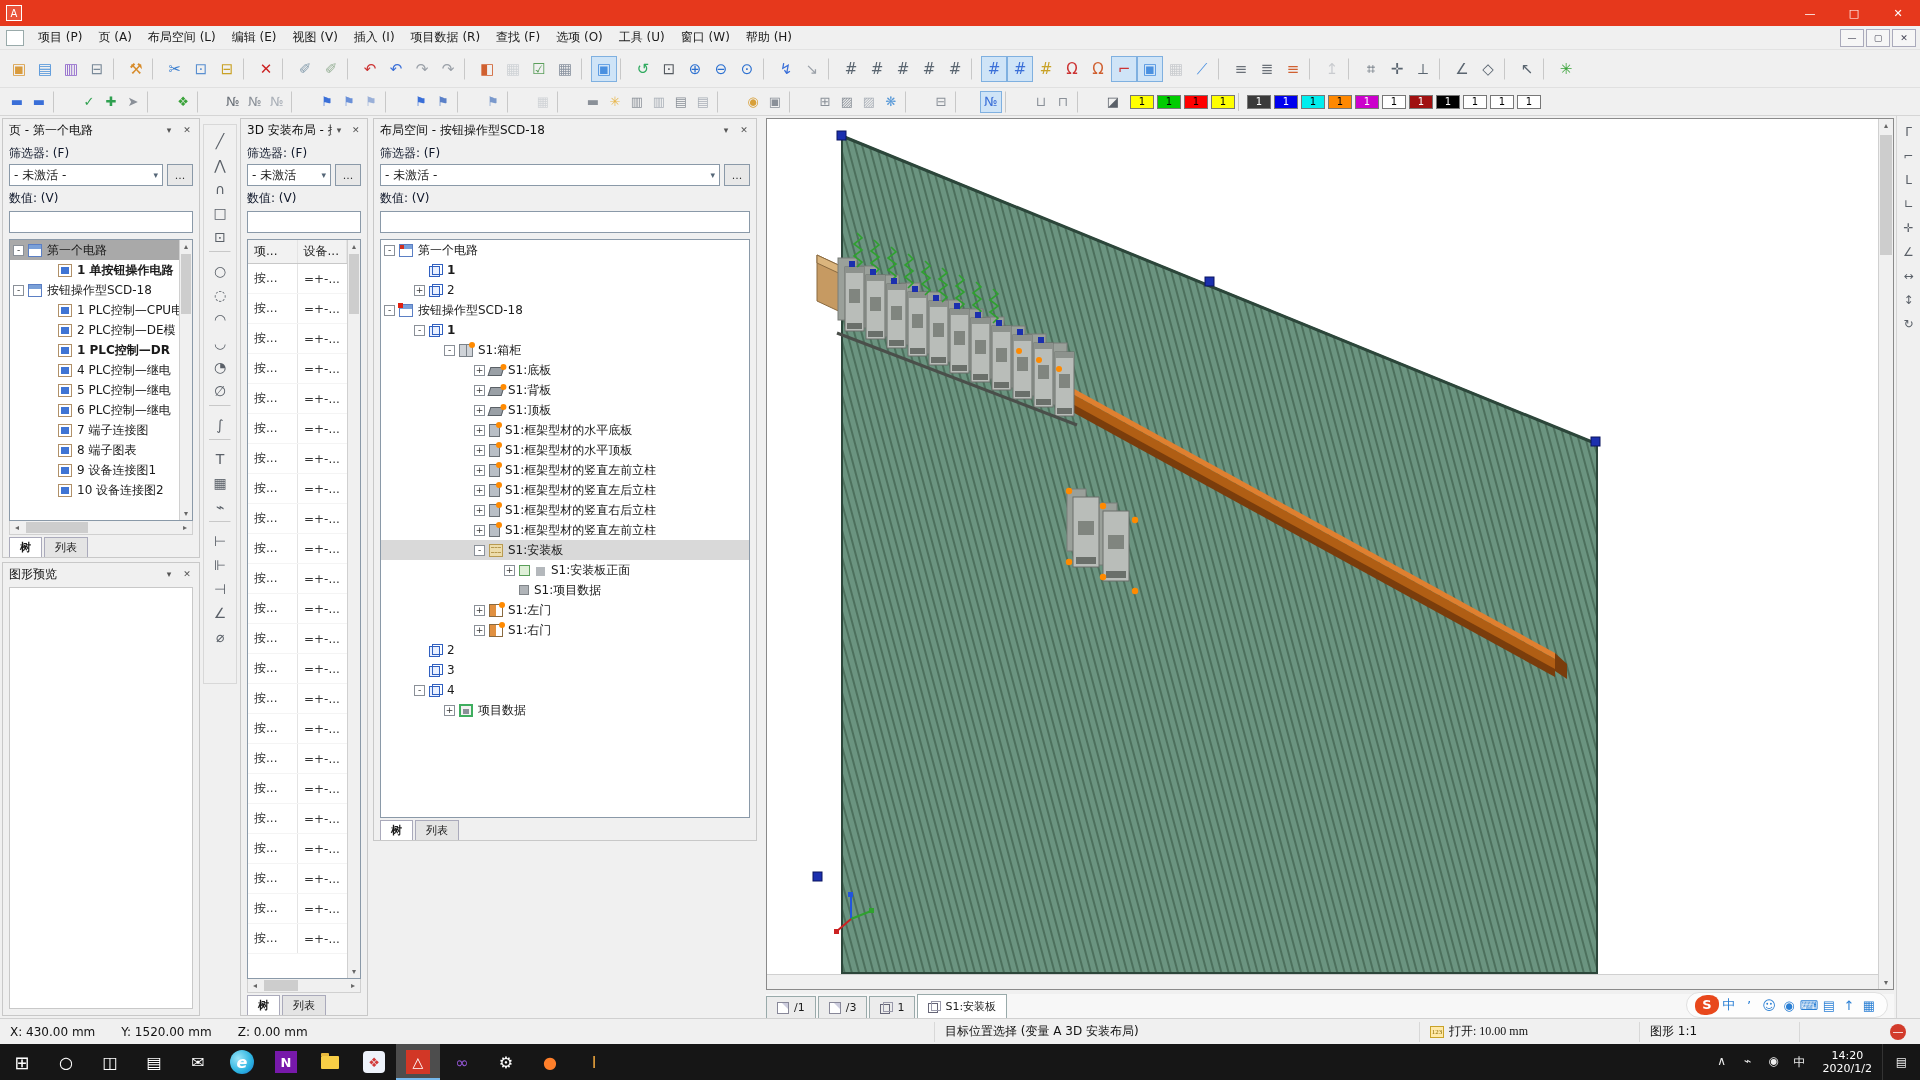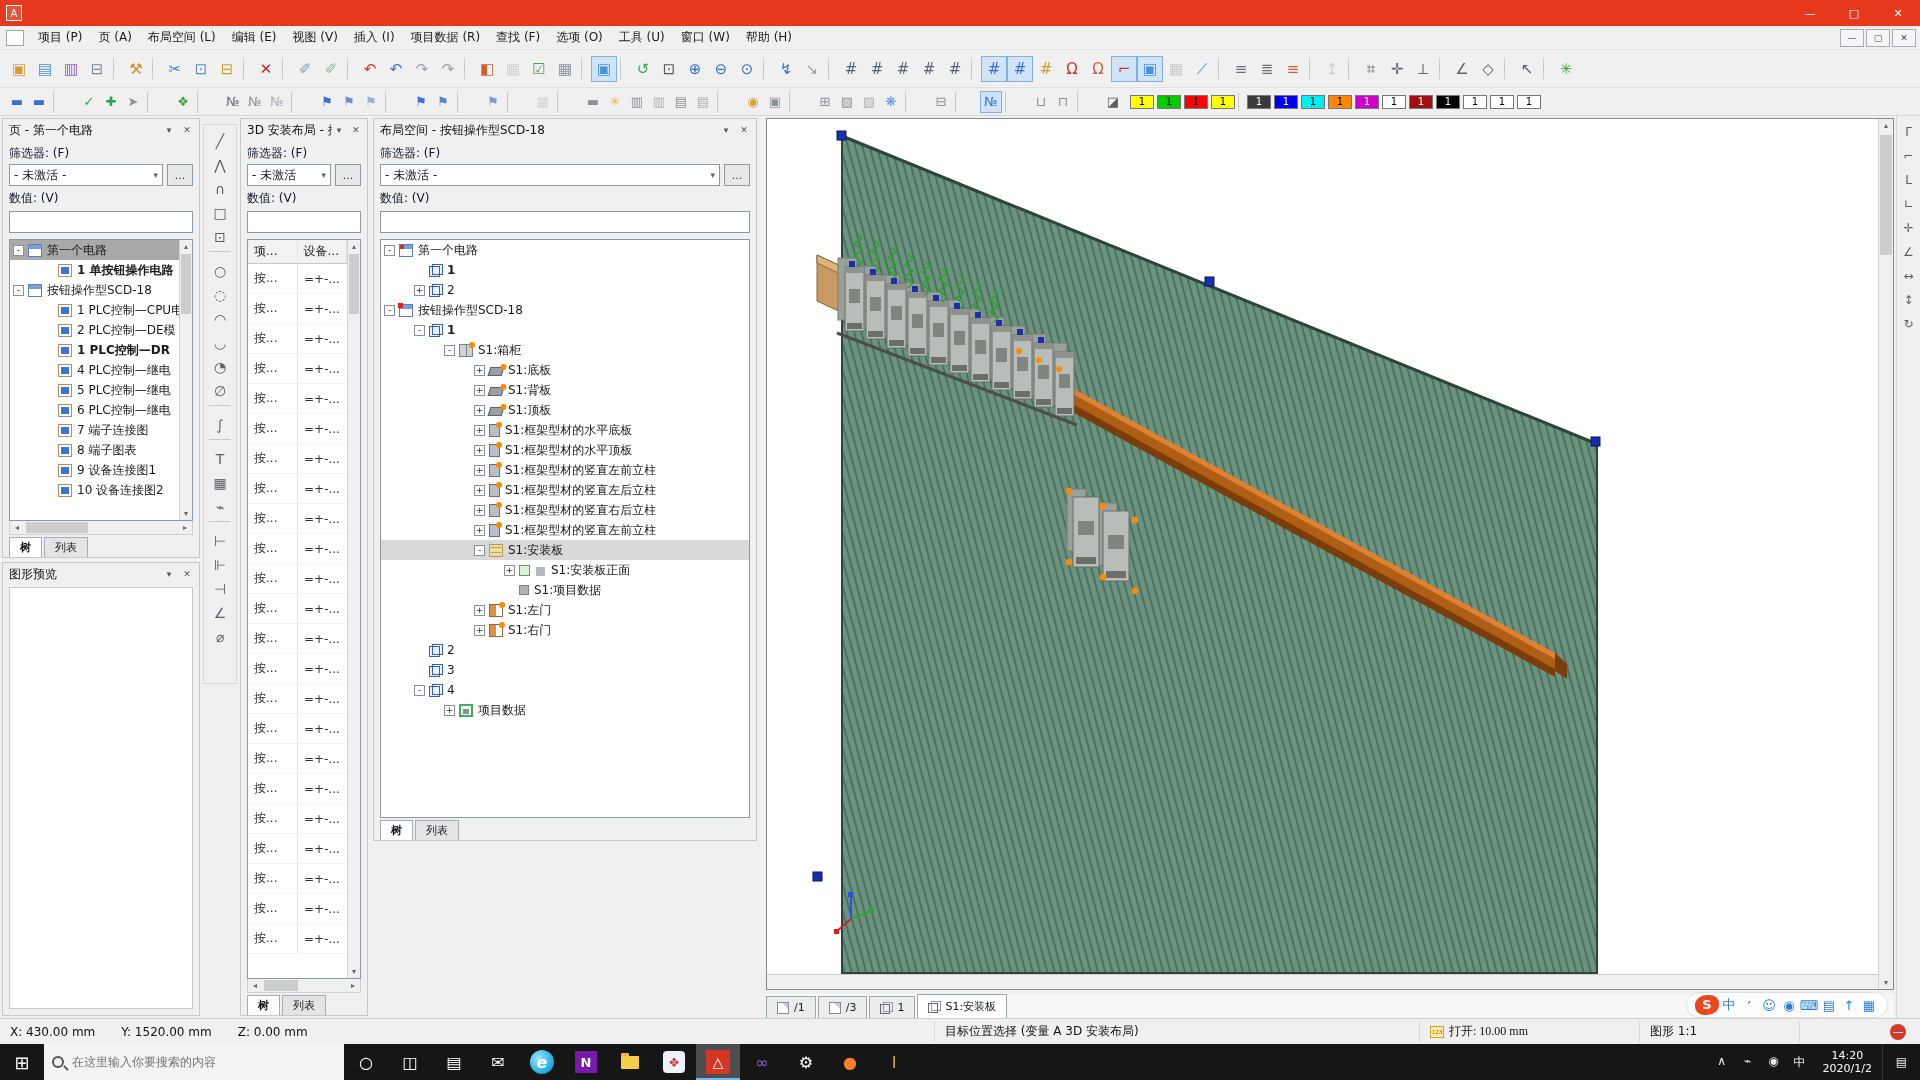--- a/index.html
+++ b/index.html
@@ -1004,24 +1004,20 @@
     <div class="sseg" style="width:160px;">图形 1:1</div>
     <div class="sseg" id="seg-red">
       <span class="redmin">—</span>
     </div>
   </div>
 
   <div id="taskbar">
     <div class="tslot">
         <span class="tglyph" style="font-size:18px;">⊞</span>
       </div>
-    <div id="tsearch">
-      <span class="mag"></span>
-      <input placeholder="在这里输入你要搜索的内容" style="">
-    </div>
     <span style="display:flex;">
 
     <span class="tslot">
           <span class="tglyph" style="color: rgb(255, 255, 255);">○</span>
         </span>
         <span class="tslot">
           <span class="tglyph" style="color: rgb(255, 255, 255);">◫</span>
         </span>
         <span class="tslot">
           <span class="tglyph" style="color: rgb(255, 255, 255);">▤</span>

